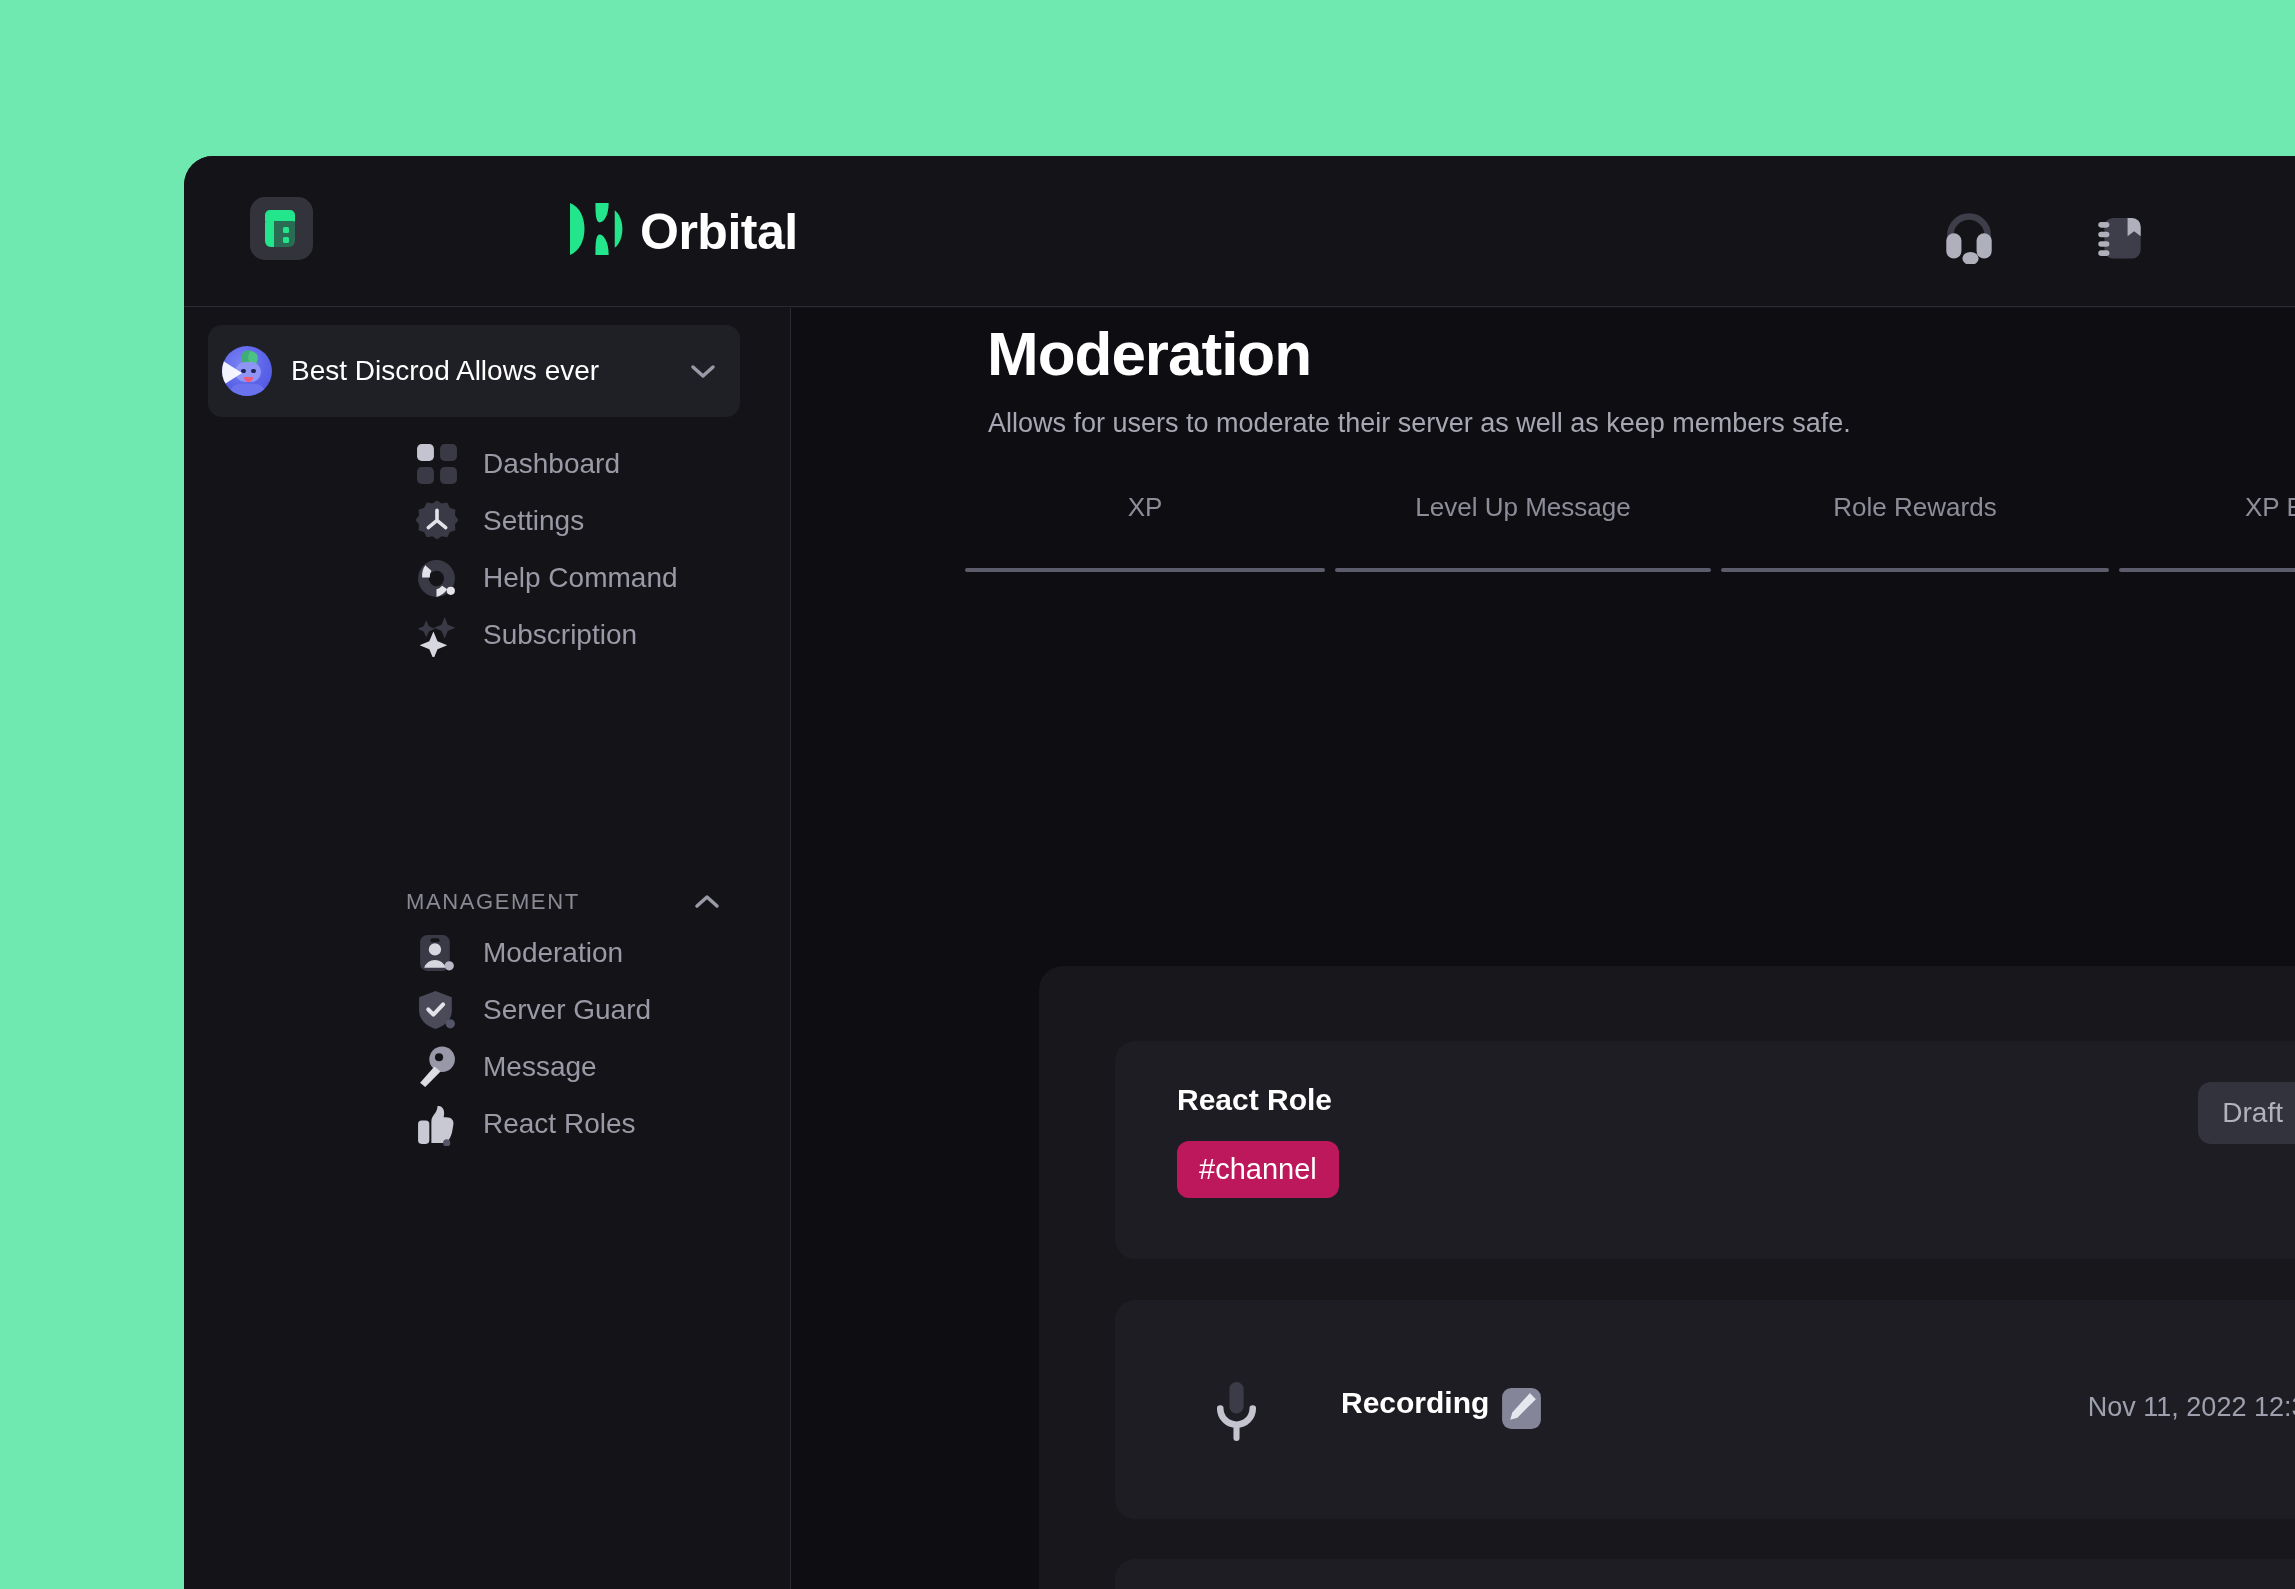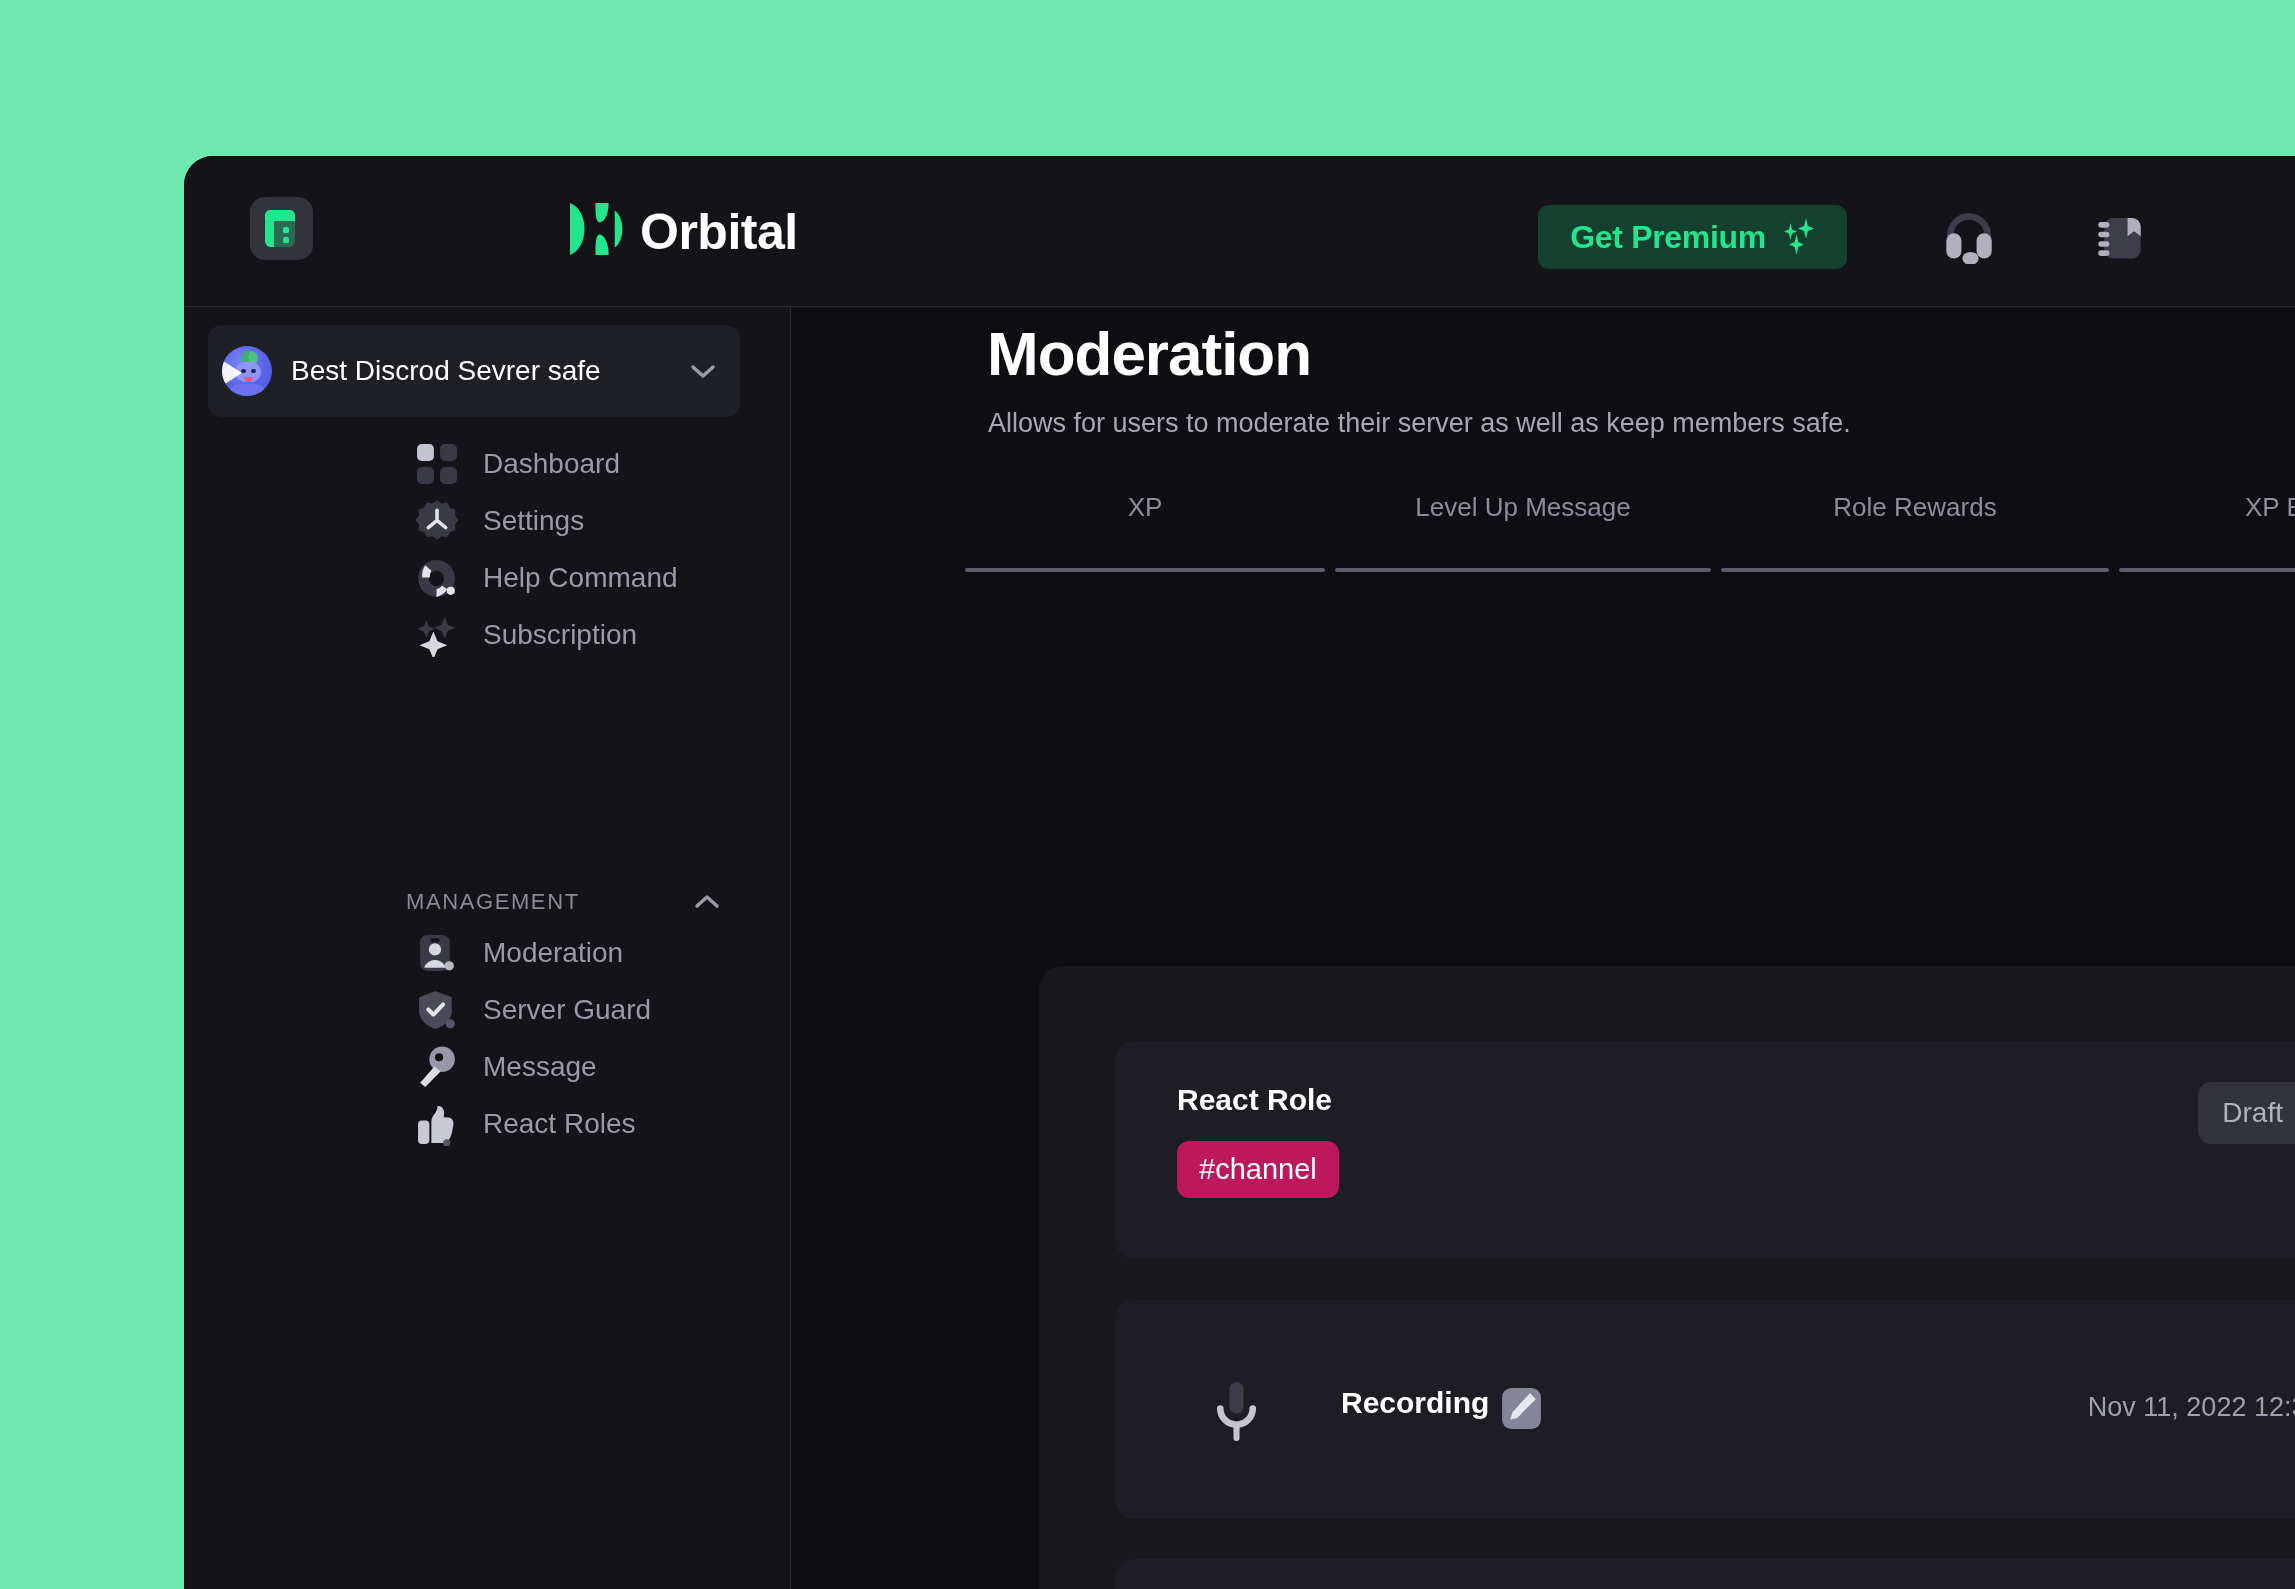--- a/index.html
+++ b/index.html
@@ -284,28 +284,20 @@
 
     <svg id="logo-mark" viewBox="0 0 120 110">
       <path d="M2 4 C40 18 40 92 2 106 Z" fill="#22e58c"></path>
       <path d="M52 4 C52 4 78 4 78 4 C78 30 68 42 60 42 C52 42 52 22 52 4 Z" fill="#22e58c"></path>
       <path d="M60 66 C68 66 78 80 78 106 L52 106 C52 88 52 66 60 66 Z" fill="#22e58c"></path>
       <path d="M90 18 C110 34 110 76 90 92 Z" fill="#22e58c"></path>
     </svg>
 
     <div id="logo-word">Orbital</div>
 
-    <button id="premium-btn">
-      <span class="label">Get Premium</span>
-      <span class="spark-group">
-        <i class="spark s1"></i>
-          <i class="spark s2"></i>
-          <i class="spark s3"></i>
-      </span>
-    </button>
 
     <svg id="headset-btn" viewBox="0 0 110 105">
       <path d="M18 62 V48 A37 37 0 0 1 92 48 V62" stroke="#3e3e4a" stroke-width="13" fill="none" stroke-linecap="round"></path>
       <rect x="10" y="44" width="30" height="50" rx="15" fill="#b0b0bd"></rect>
       <rect x="70" y="44" width="30" height="50" rx="15" fill="#b0b0bd"></rect>
       <ellipse cx="58" cy="94" rx="16" ry="13" fill="#b0b0bd"></ellipse>
     </svg>
 
     <svg id="journal-btn" viewBox="0 0 110 105">
       <rect x="24" y="12" width="72" height="80" rx="17" fill="#3e3e4a"></rect>
@@ -323,21 +315,21 @@
       <div id="server-avatar">
         <span class="leaf"></span>
           <span class="leaf2"></span>
         <span class="body"></span>
         <span class="face"></span>
         <span class="eye l"></span>
           <span class="eye r"></span>
         <span class="mouth"></span>
         <span class="play"></span>
       </div>
-      <span id="server-name">Best Discrod Sevrer safe</span>
+      <span id="server-name">Best Discrod Allows ever</span>
       <svg id="server-chevron" viewBox="0 0 52 32">
         <path d="M6 8 L26 26 L46 8" stroke="#9a9aa6" stroke-width="7" fill="none" stroke-linecap="round" stroke-linejoin="round"></path>
       </svg>
     </div>
 
     <div class="nav-list" id="nav-top">
 
       <div class="nav-item">
         <svg class="nav-icon" viewBox="0 0 86 86">
           <rect x="4" y="4" width="33" height="33" rx="9" fill="#c4c4d0"></rect>

